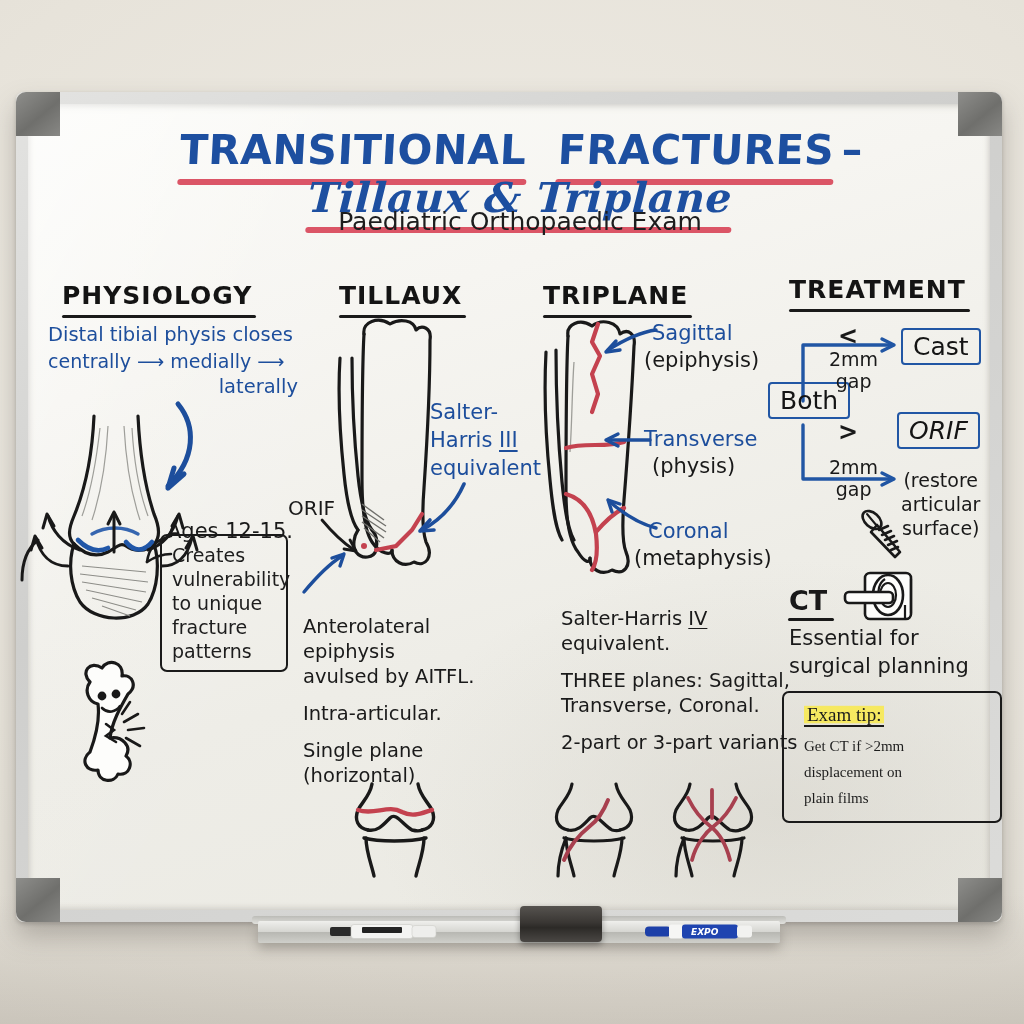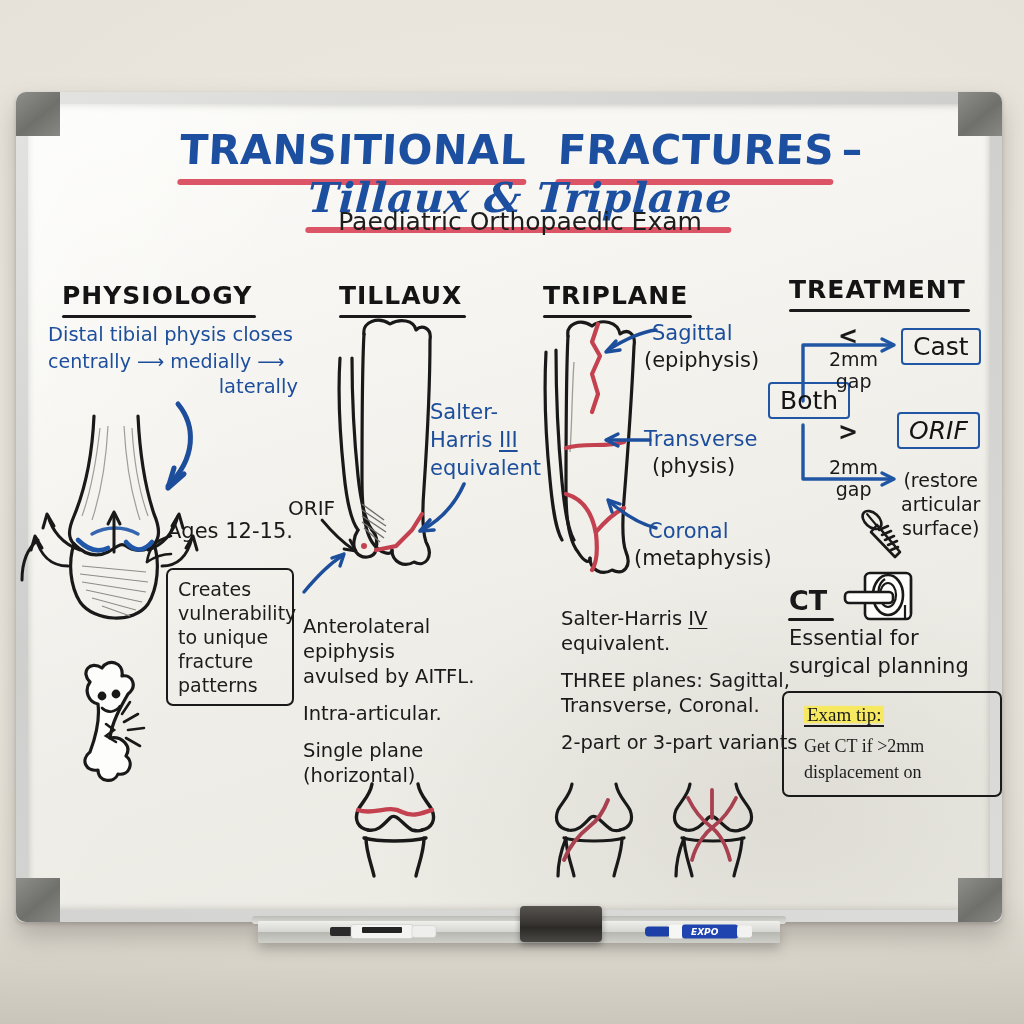--- a/index.html
+++ b/index.html
@@ -247,21 +247,21 @@
       <path d="M2 170 C 2 150, 8 138, 18 130" transform="translate(-2,0)"></path>
     </g>
   </svg>
 
   <div class="ink black" style="left:167px; top:519px; font-size:21px;">Ages 12-15.</div>
 
   <svg class="ink" style="left:143px; top:528px;" width="30" height="40">
     <path d="M28 8 C 12 12, 6 20, 4 34" fill="none" stroke="#191919" stroke-width="2.6" stroke-linecap="round"></path>
     <path d="M4 34 C 10 30, 20 26, 28 26" fill="none" stroke="#191919" stroke-width="2.6" stroke-linecap="round"></path>
   </svg>
-  <div class="boxed" style="left:166px; top:534px; width:104px;margin-top:34px;">
+  <div class="boxed" style="left:160px; top:534px; width:104px;">
     <div>Creates</div>
     <div>vulnerability</div>
     <div>to unique</div>
     <div>fracture</div>
     <div>patterns</div>
   </div>
 
   <svg class="ink" style="left:60px; top:662px;" width="120" height="118">
     <g fill="#fdfdfb" stroke="#191919" stroke-width="3.2" stroke-linejoin="round">
       <path d="M30 20 C 20 10, 30 -2, 42 6 C 48 -4, 64 0, 62 14 C 72 12, 78 24, 68 32
@@ -507,19 +507,20 @@
 
   <div class="body-txt" style="left:789px; top:624px; width:210px; font-size:21px; line-height:28px;">
     <div>Essential for</div>
     <div>surgical planning</div>
   </div>
 
   <div class="boxed" style="left:782px; top:691px; width:176px; padding:10px 20px;font-family:Liberation Serif, serif;">
     <div style="margin-bottom:6px;">
       <span class="hl-yellow">Exam tip:</span>
     </div>
-    <div style="font-size:18px; line-height:26px;">
+    <div style="font-size:15px; line-height:26px;">
       <div>Get CT if &gt;2mm</div>
       <div>displacement on</div>
+      <div>plain films</div>
     </div>
   </div>
 
 </div>
 
 </body></html>

